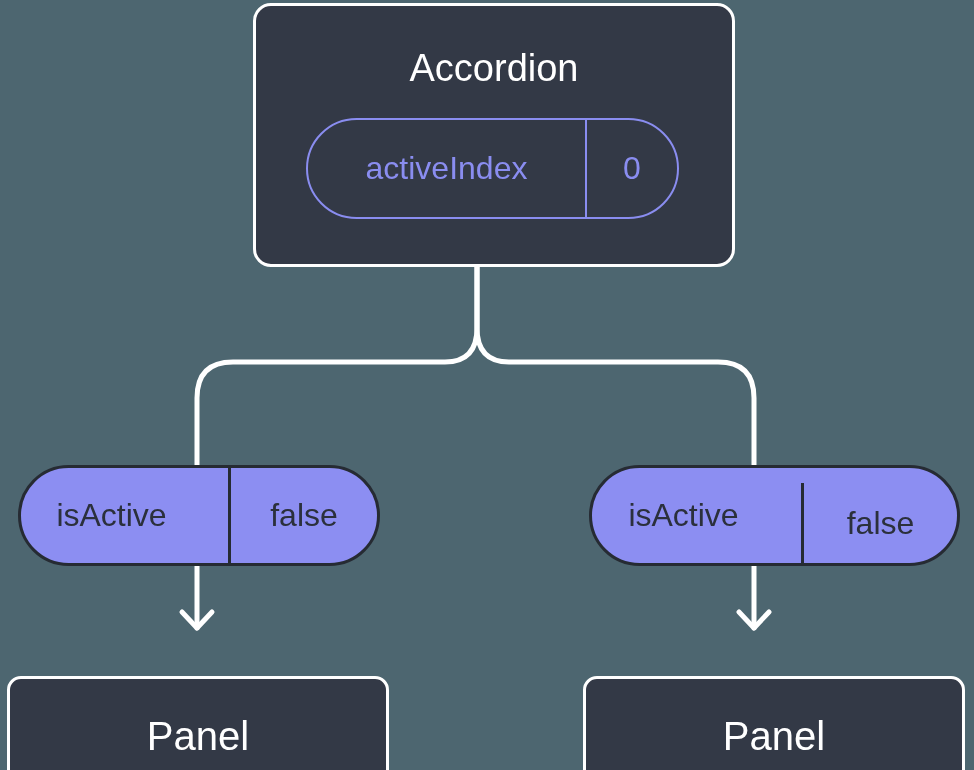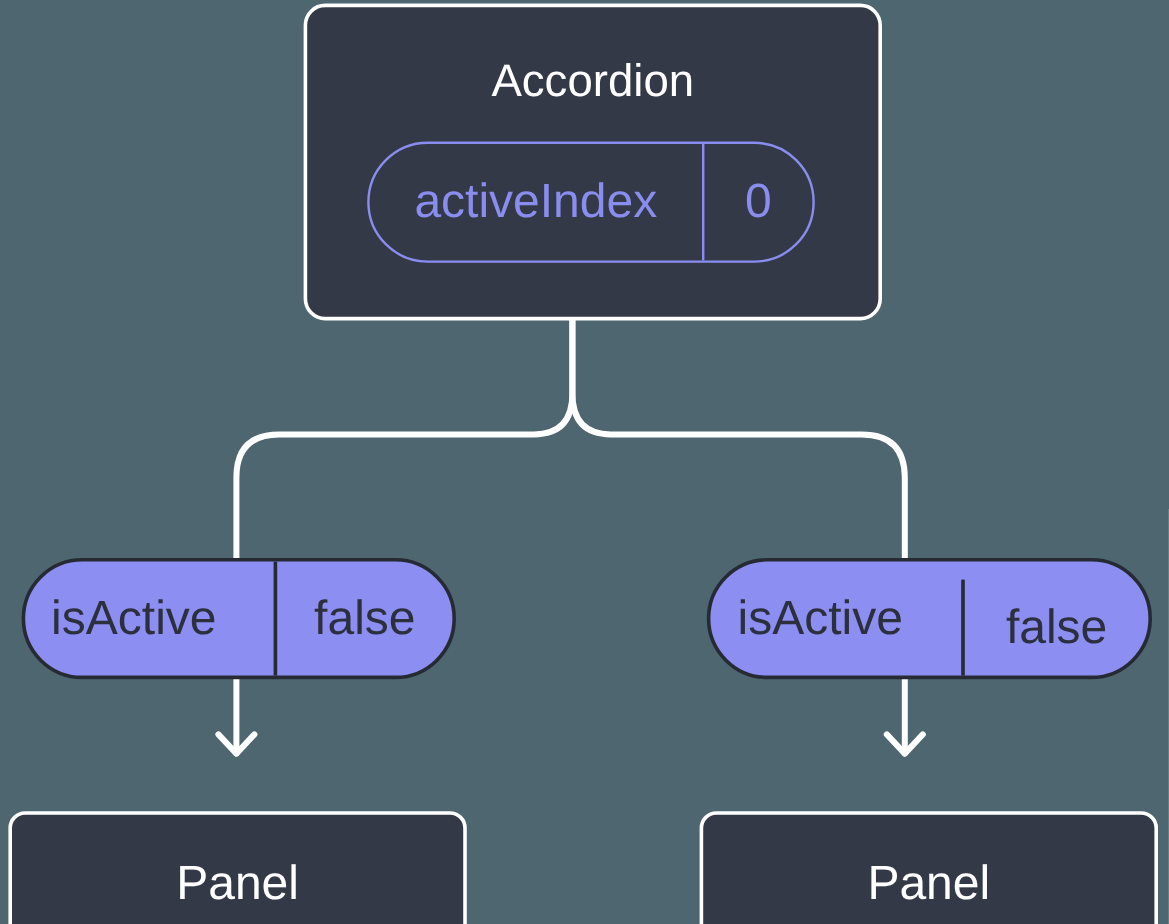--- a/index.html
+++ b/index.html
@@ -43,21 +43,21 @@
     font-size: 38px;
     font-weight: 500;
     line-height: 44px;
   }
   .pill {
     position: absolute;
     z-index: 2;
     box-sizing: border-box;
     display: flex;
     align-items: stretch;
-    font-size: 40px;
+    font-size: 32px;
     font-weight: 500;
   }
   .pill-outline {
     left: 50px; top: 112px;
     width: 373px; height: 101px;
     border: 2.5px solid var(--accent, #8A8DF0);
     border-radius: 51px;
     color: var(--accent, #8A8DF0);
     background: transparent;
   }

